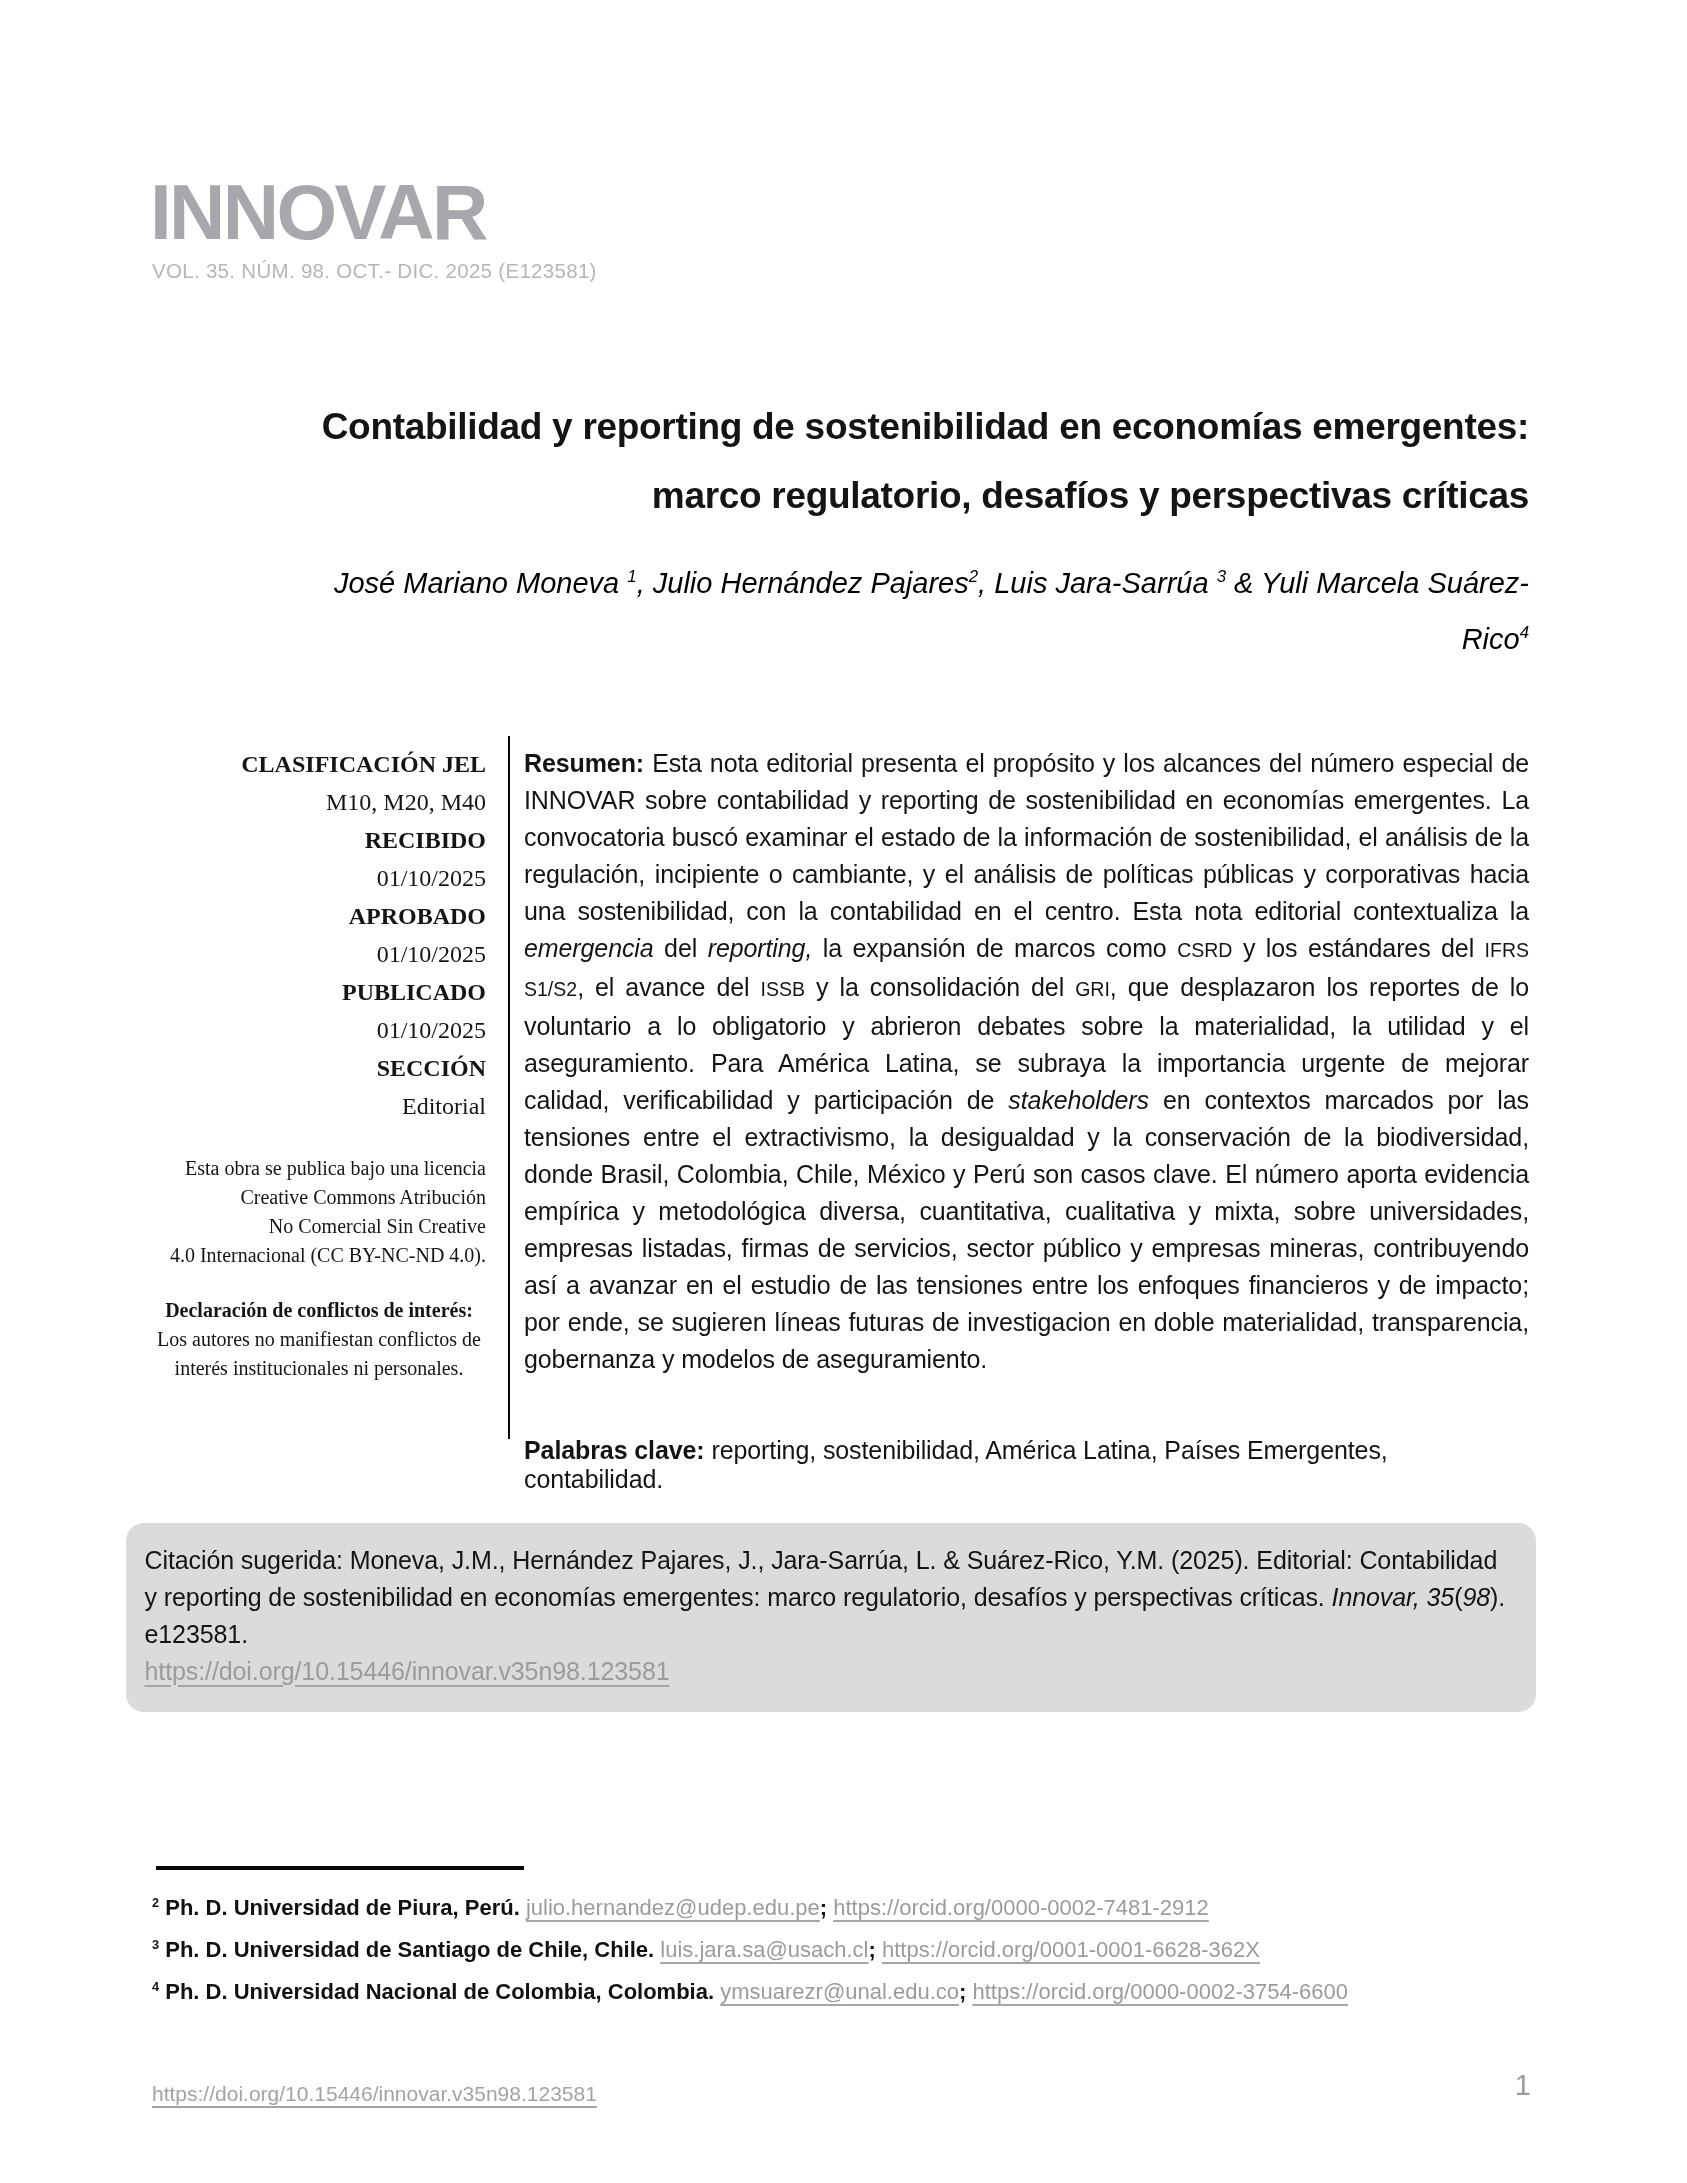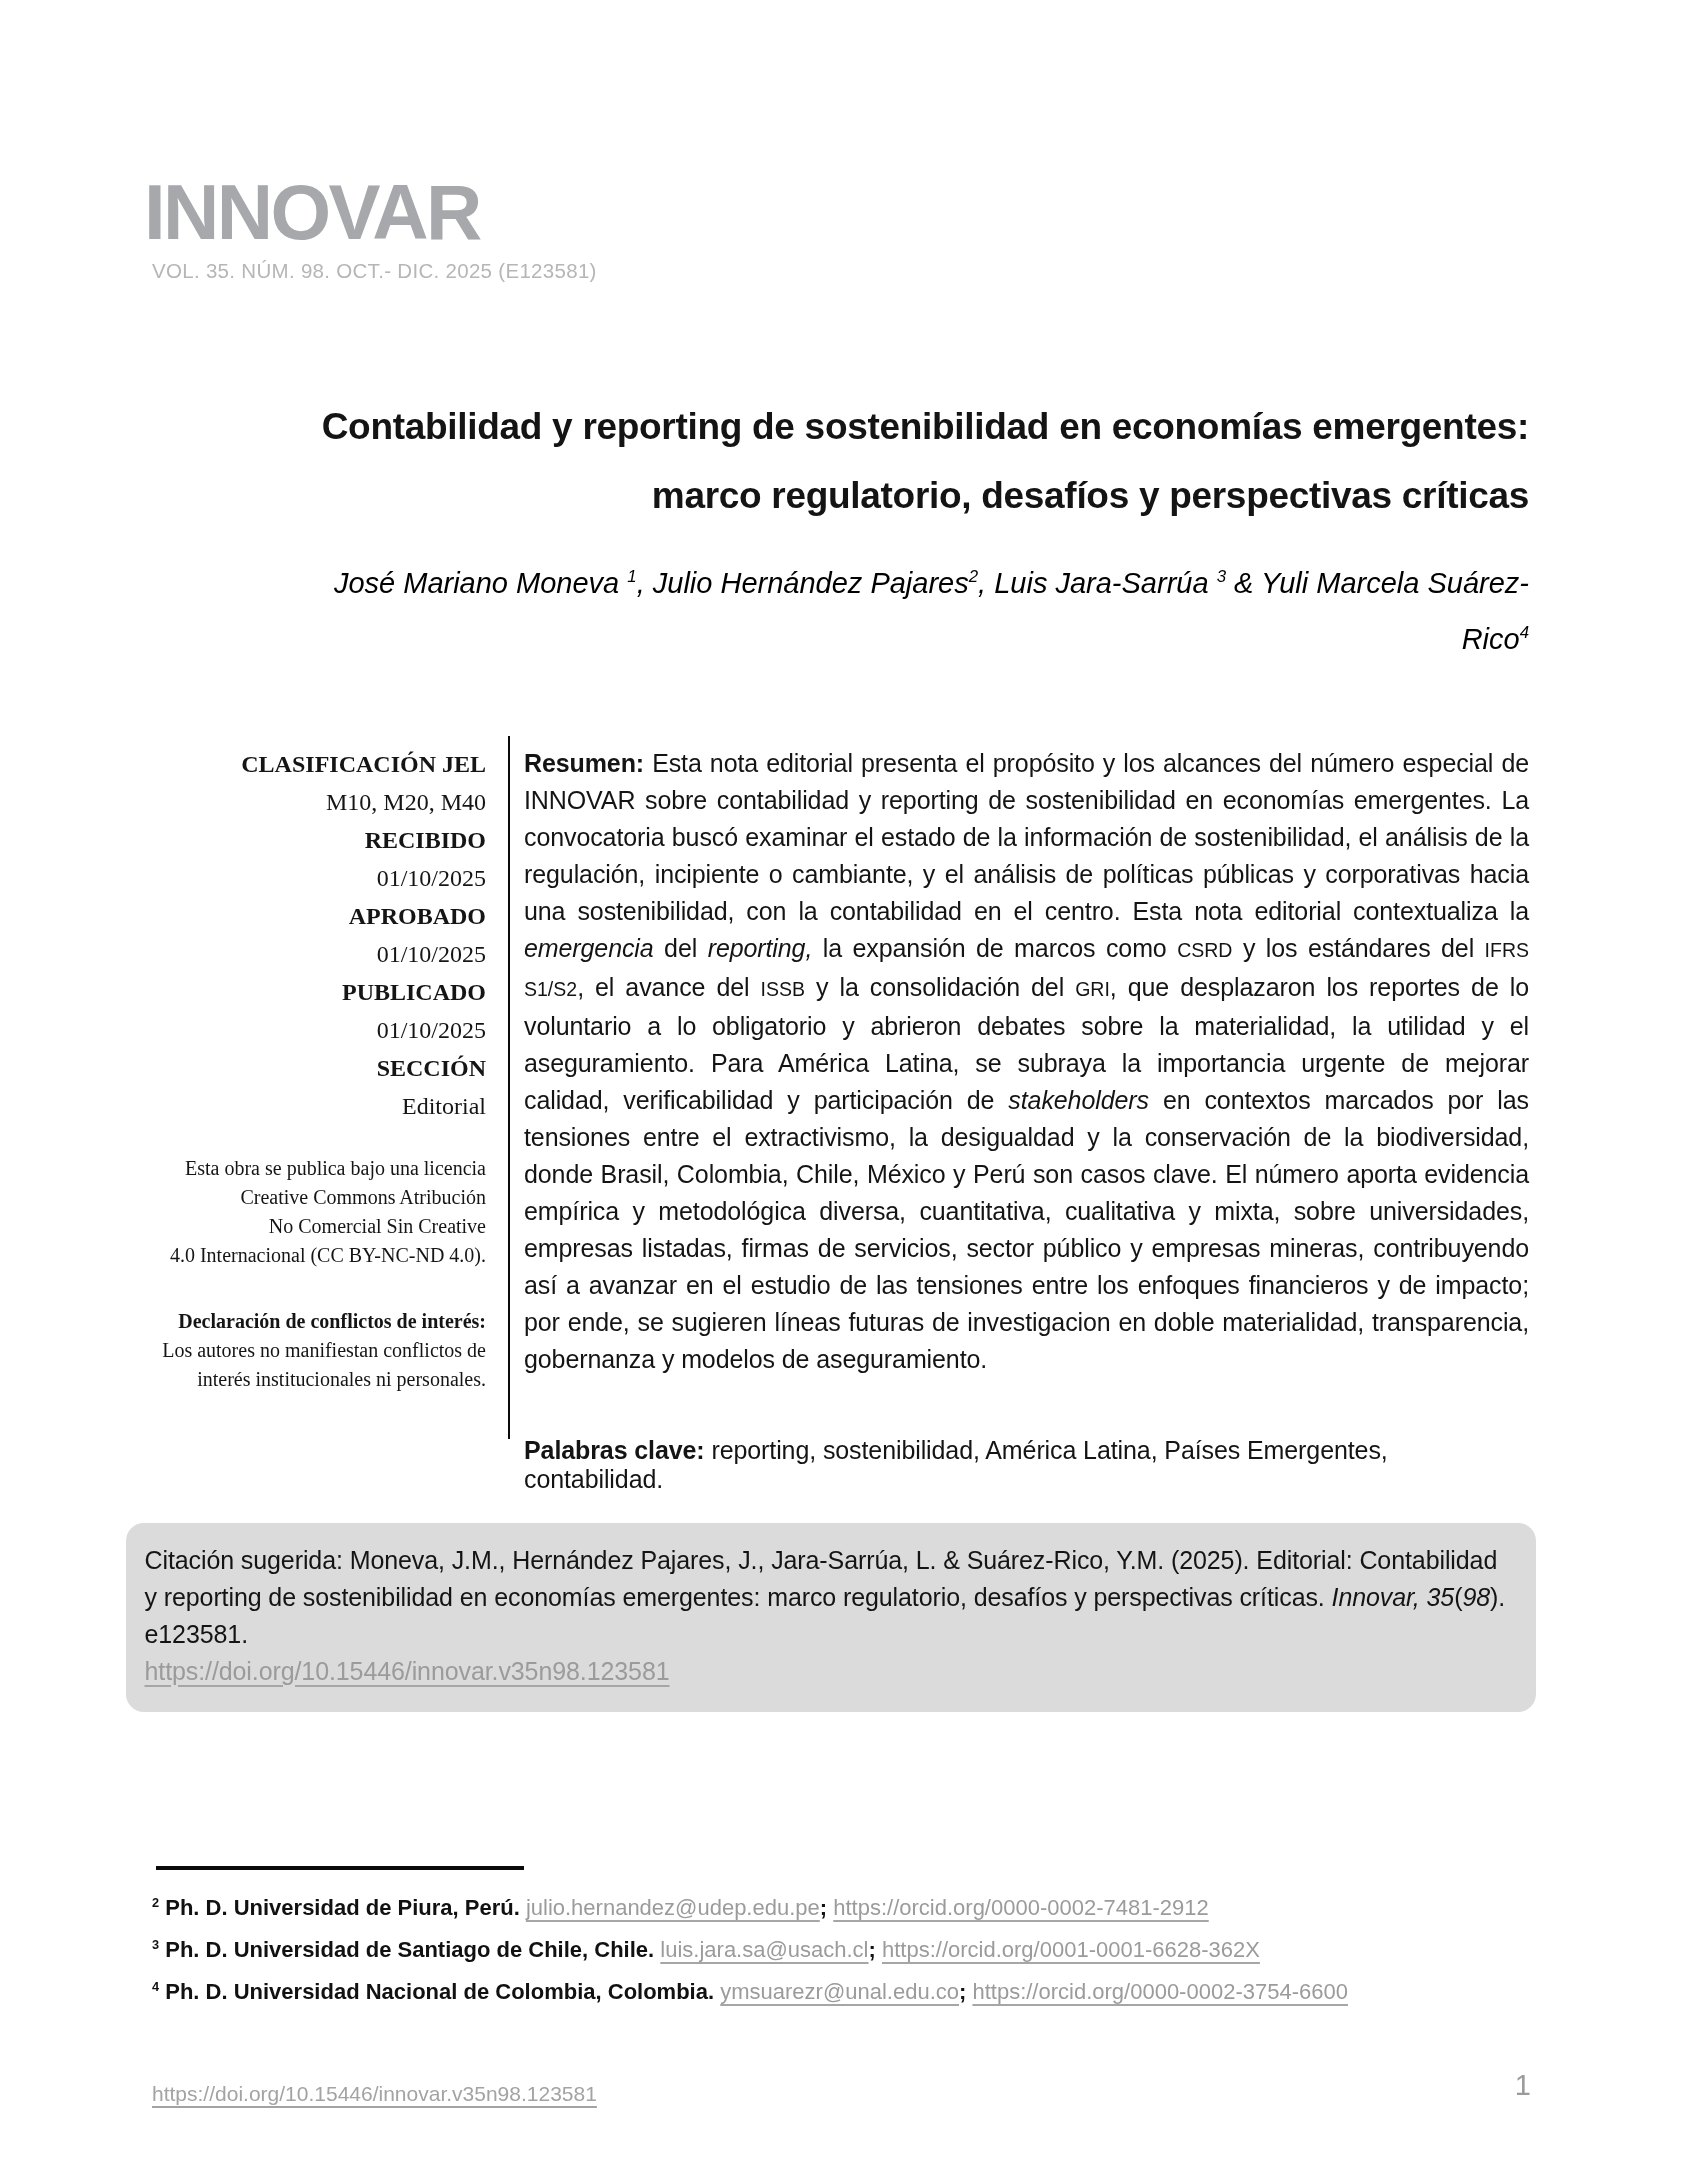--- a/index.html
+++ b/index.html
@@ -4,21 +4,21 @@
 <style>
   html,body{margin:0;padding:0;background:#ffffff;}
   body{
     width:1688px;height:2183px;position:relative;
     font-family:"Liberation Sans",sans-serif;color:#1c1c1c;
     -webkit-font-smoothing:antialiased;
   }
   .abs{position:absolute;}
   
   .logo{
-    left:144px;top:173px;
+    left:150px;top:173px;
     font-size:78px;font-weight:bold;letter-spacing:-2.6px;line-height:1;
     color:#a6a8ab;
   }
   .issue-line{
     left:152px;top:259px;
     font-size:20.5px;color:#b4b6b8;letter-spacing:0.3px;
   }
   
   .title{
     left:152px;top:392px;width:1377px;
@@ -29,21 +29,21 @@
     left:152px;top:555px;width:1377px;
     text-align:right;font-style:italic;font-size:29px;line-height:56px;color:#000000;
   }
   .vdivider{left:508px;top:736px;width:2px;height:703px;background:#0a0a0a;}
   .sidebar{
     left:152px;top:745px;width:334px;
     text-align:right;font-size:24px;line-height:38px;color:#151515;font-family:Liberation Serif, serif;
   }
   .sb-label{font-weight:bold;}
   .sb-license{margin-top:29px;font-size:20px;line-height:29px;}
-  .sb-conflict{margin-top:37px;font-size:20px;line-height:29px;}
+  .sb-conflict{margin-top:26px;font-size:20px;line-height:29px;text-align:center;}
   .sb-conflict .sb-label{font-size:20px;}
   .abstract-col{left:524px;top:745px;width:1005px;}
   .abstract{
     font-size:25px;line-height:37px;text-align:justify;letter-spacing:-0.1px;color:#141414;
   }
   .keywords{margin-top:58px;font-size:25px;letter-spacing:-0.1px;color:#141414;}
   
   .citation-box{
     left:126px;top:1523px;width:1410px;box-sizing:border-box;
     background:#dbdbdb;padding:18.5px 20px 22.5px 18.5px;

